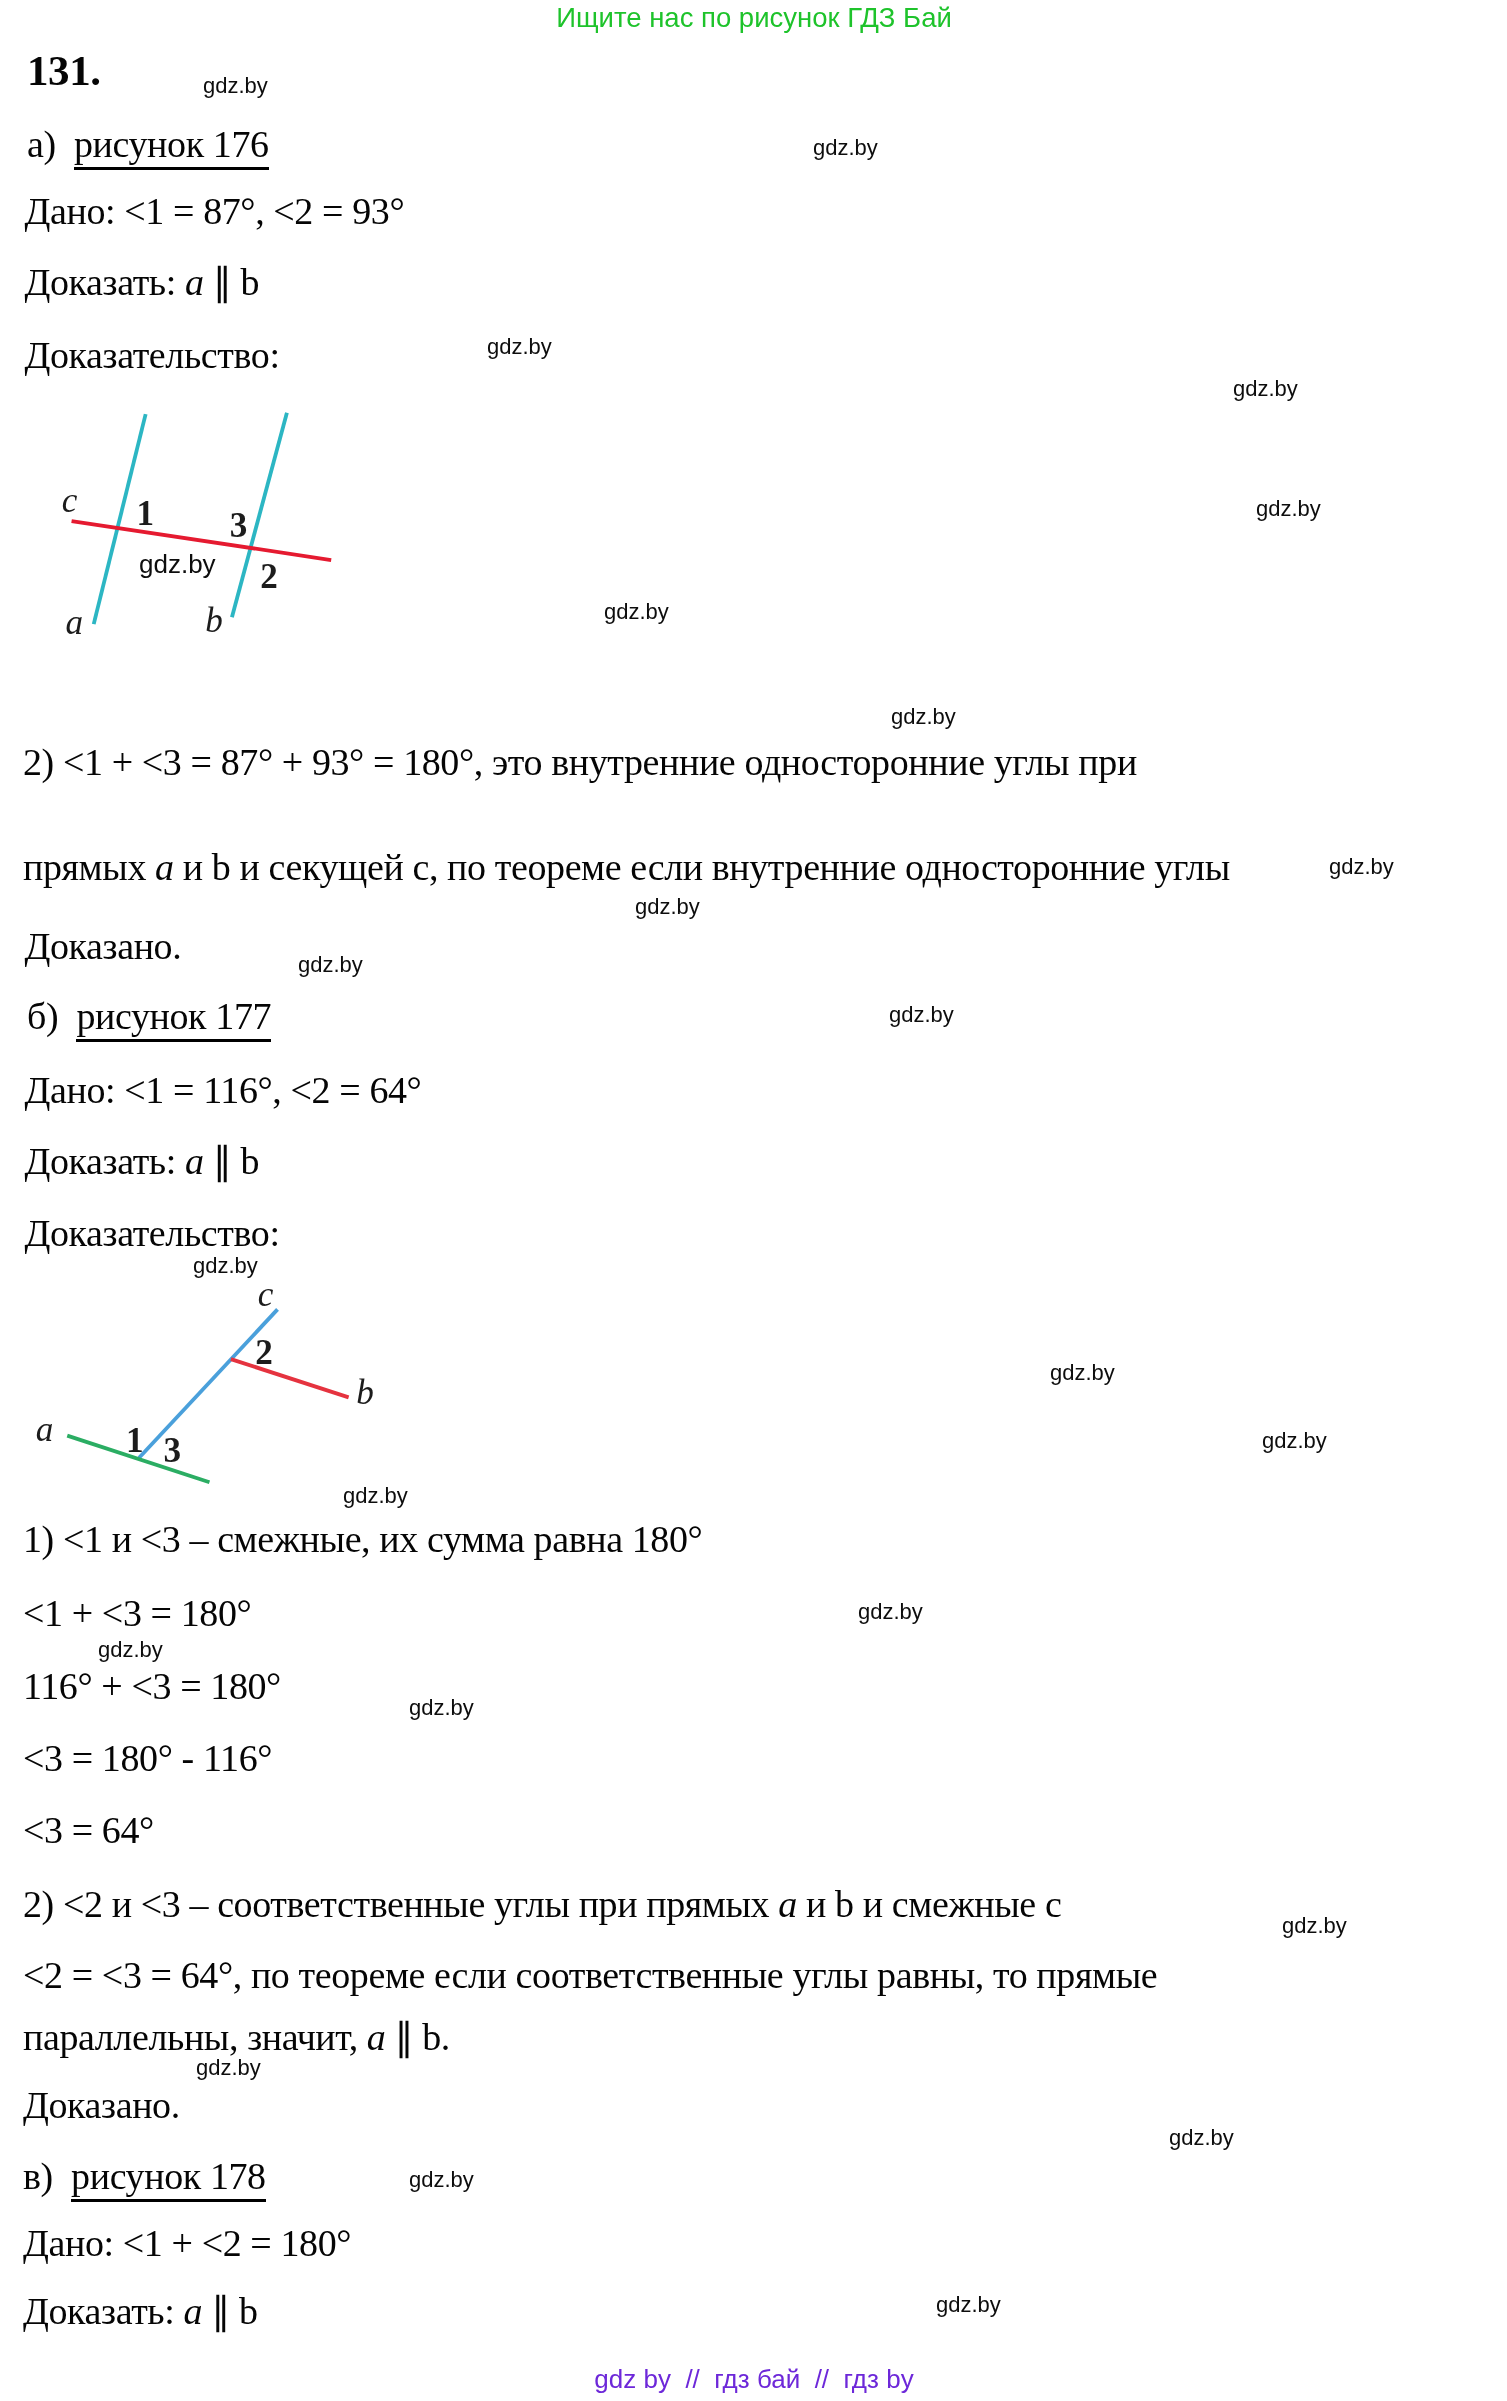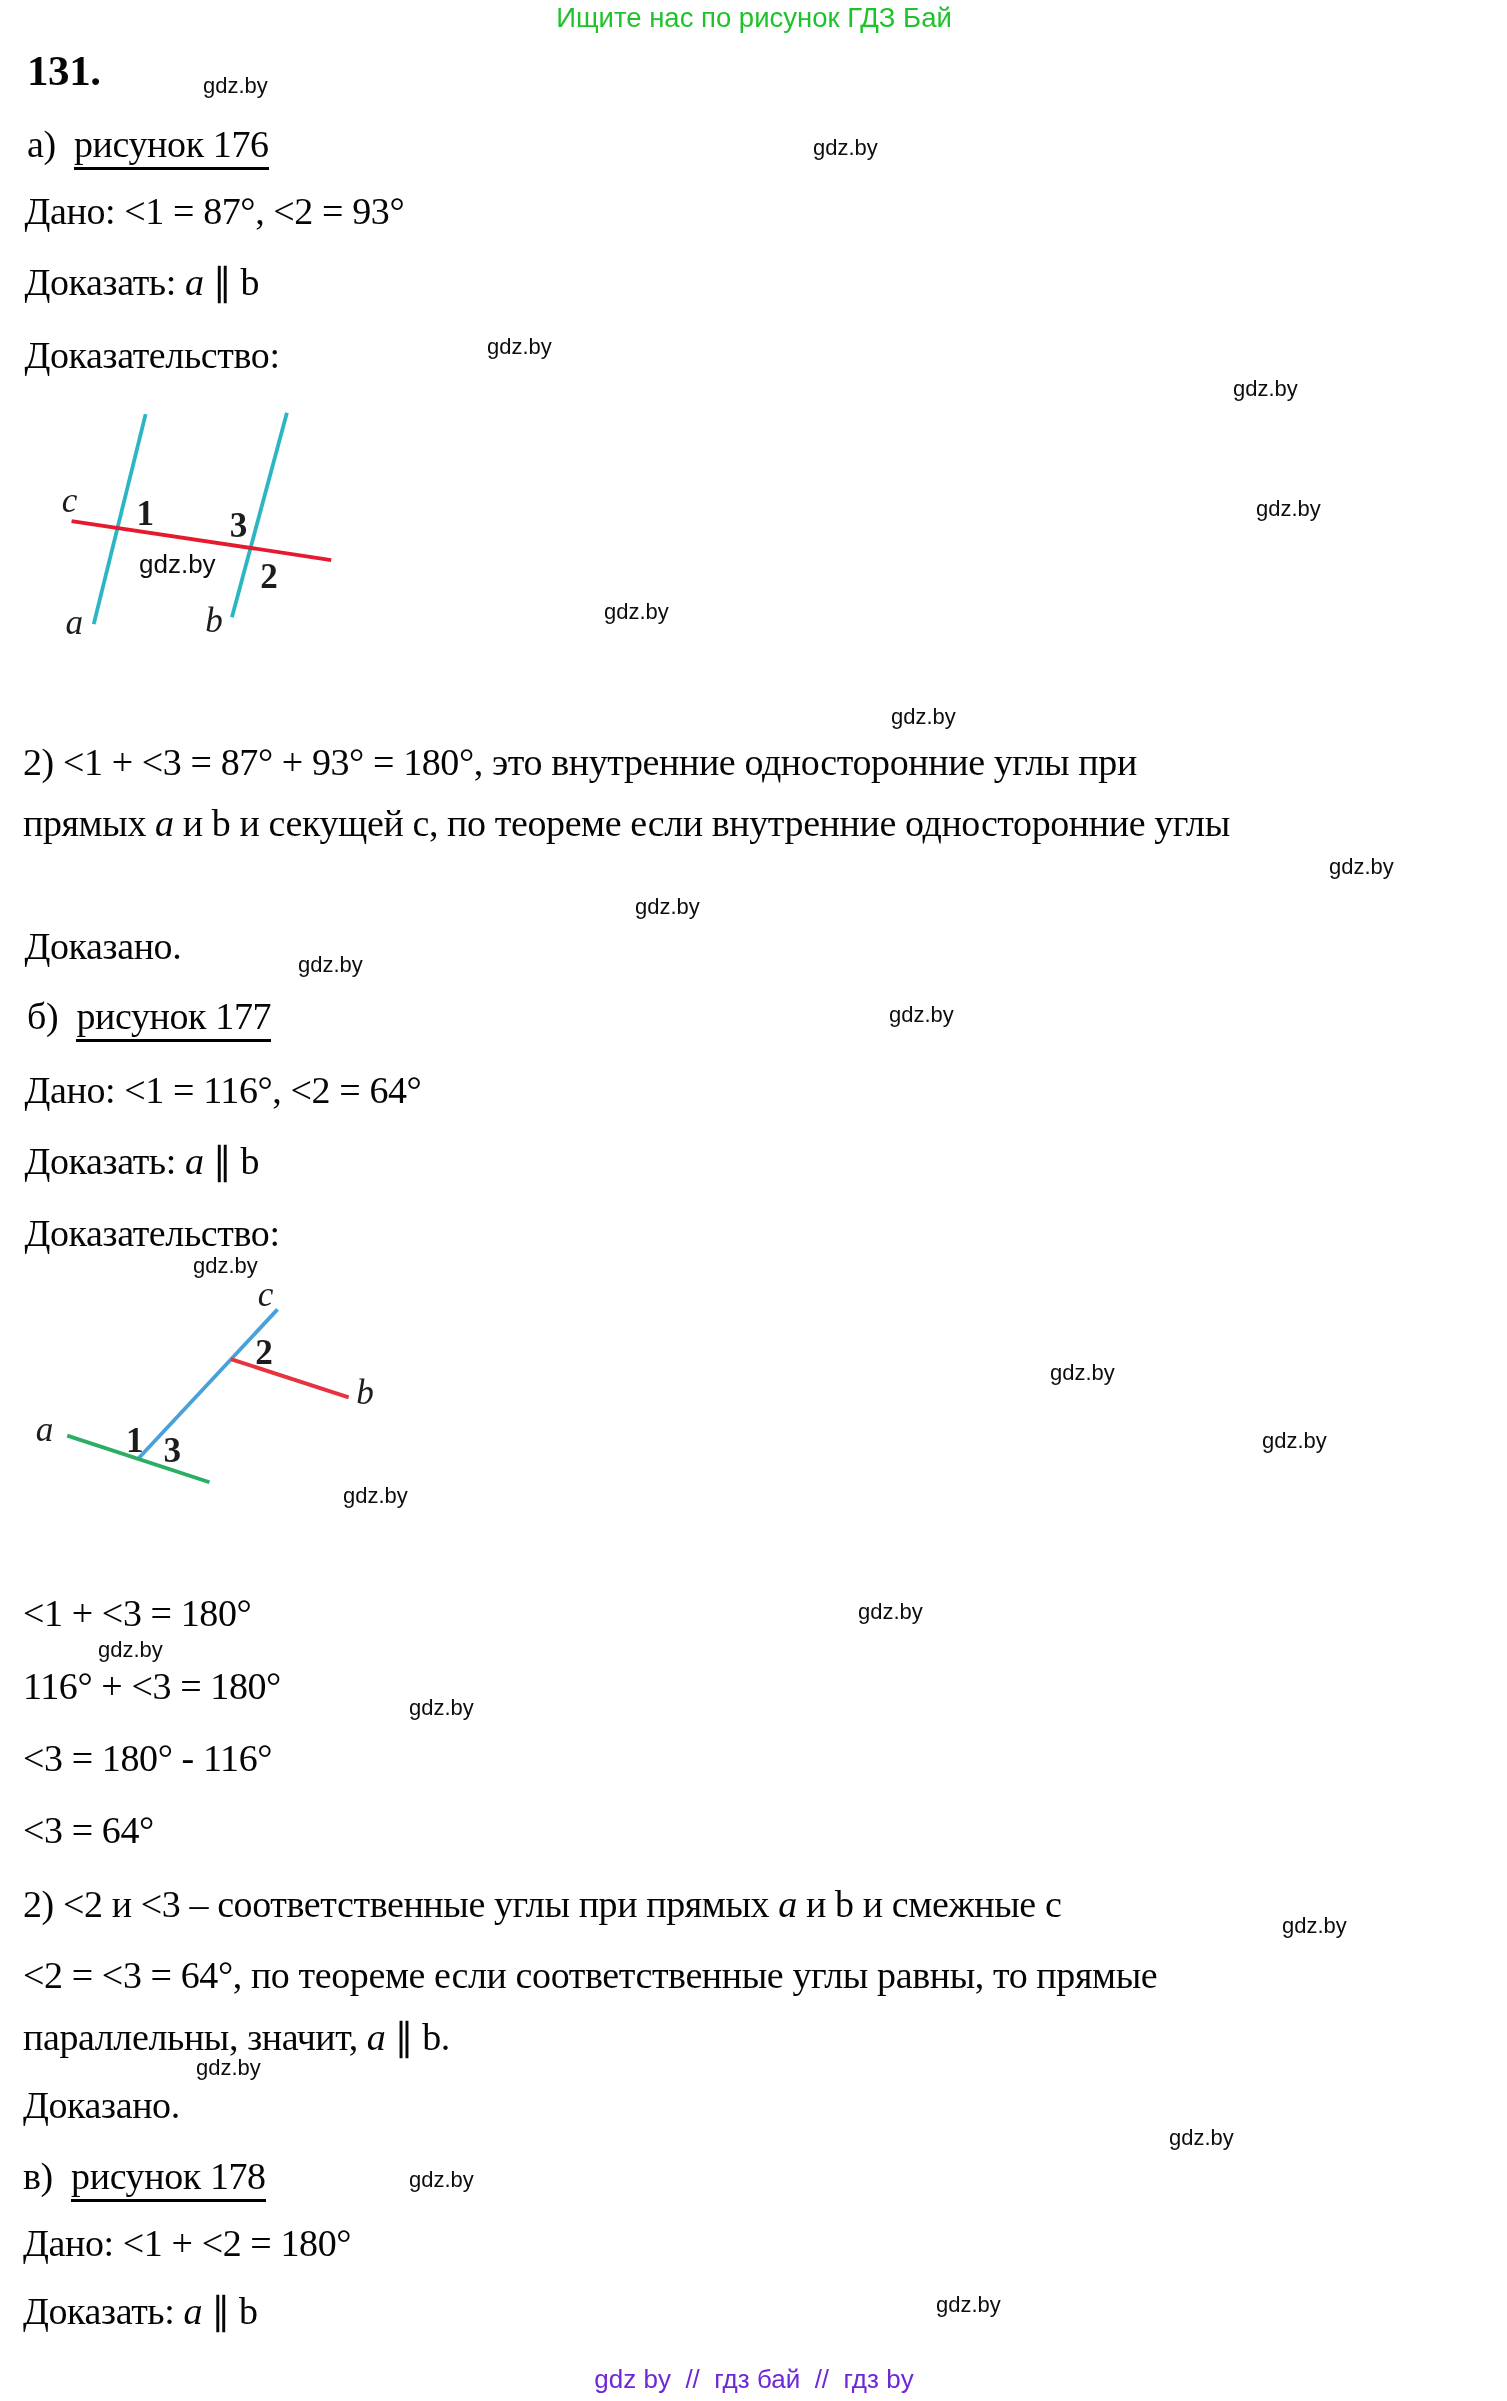--- a/index.html
+++ b/index.html
@@ -44,21 +44,21 @@
     <line x1="63" y1="152" x2="403" y2="203" stroke-width="5" stroke="#e51a30"></line>
     <text x="50" y="140" class="flab fit">c</text>
     <text x="148" y="157" class="flab">1</text>
     <text x="270" y="173" class="flab">3</text>
     <text x="310" y="240" class="flab">2</text>
     <text x="55" y="300" class="flab fit">a</text>
     <text x="238" y="297" class="flab fit">b</text>
   </svg>
 
   <div class="t" style="left:23px;top:742px;">2) &lt;1 + &lt;3 = 87° + 93° = 180°, это внутренние односторонние углы при</div>
-  <div class="t" style="left:23px;top:803px;"><span class="seg">прямых </span><span class="seg it">a</span><span class="seg"> и b и секущей c, по теореме если внутренние односторонние углы</span></div>
+  <div class="t" style="left:23px;top:847px;"><span class="seg">прямых </span><span class="seg it">a</span><span class="seg"> и b и секущей c, по теореме если внутренние односторонние углы</span></div>
   <div class="t" style="left:24.5px;top:926px;">Доказано.</div>
 
   <div class="t" style="left:27px;top:996px;"><span class="pfx seg">б) </span><span class="ul seg">рисунок 177</span></div>
 
   <div class="t" style="left:24.5px;top:1070px;">Дано: &lt;1 = 116°, &lt;2 = 64°</div>
 
   <div class="t" style="left:24.5px;top:1141px;"><span class="seg">Доказать: </span><span class="seg it">a</span><span class="seg"> ∥ b</span></div>
 
   <div class="t" style="left:24.5px;top:1213px;">Доказательство:</div>
 
@@ -67,20 +67,21 @@
     <line x1="261" y1="127" x2="415" y2="177" stroke-width="5" stroke="#e5333f"></line>
     <line x1="47" y1="227" x2="233" y2="288" stroke-width="5" stroke="#2bad63"></line>
     <text x="296" y="57" class="flab fit">c</text>
     <text x="293" y="133" class="flab">2</text>
     <text x="425" y="186" class="flab fit">b</text>
     <text x="6" y="234" class="flab fit">a</text>
     <text x="124" y="249" class="flab">1</text>
     <text x="173" y="262" class="flab">3</text>
   </svg>
 
+  <div class="t" style="left:23px;top:1519px;">1) &lt;1 и &lt;3 – смежные, их сумма равна 180°</div>
   <div class="t" style="left:23px;top:1593px;">&lt;1 + &lt;3 = 180°</div>
   <div class="t" style="left:23px;top:1666px;">116° + &lt;3 = 180°</div>
   <div class="t" style="left:23px;top:1738px;">&lt;3 = 180° - 116°</div>
   <div class="t" style="left:23px;top:1810px;">&lt;3 = 64°</div>
   <div class="t" style="left:23px;top:1884px;"><span class="seg">2) &lt;2 и &lt;3 – соответственные углы при прямых </span><span class="seg it">a</span><span class="seg"> и b и смежные c</span></div>
   <div class="t" style="left:23px;top:1955px;">&lt;2 = &lt;3 = 64°, по теореме если соответственные углы равны, то прямые</div>
   <div class="t" style="left:23px;top:2017px;"><span class="seg">параллельны, значит, </span><span class="seg it">a</span><span class="seg"> ∥ b.</span></div>
   <div class="t" style="left:23px;top:2085px;">Доказано.</div>
 
   <div class="t" style="left:23px;top:2156px;"><span class="pfx seg">в) </span><span class="ul seg">рисунок 178</span></div>

